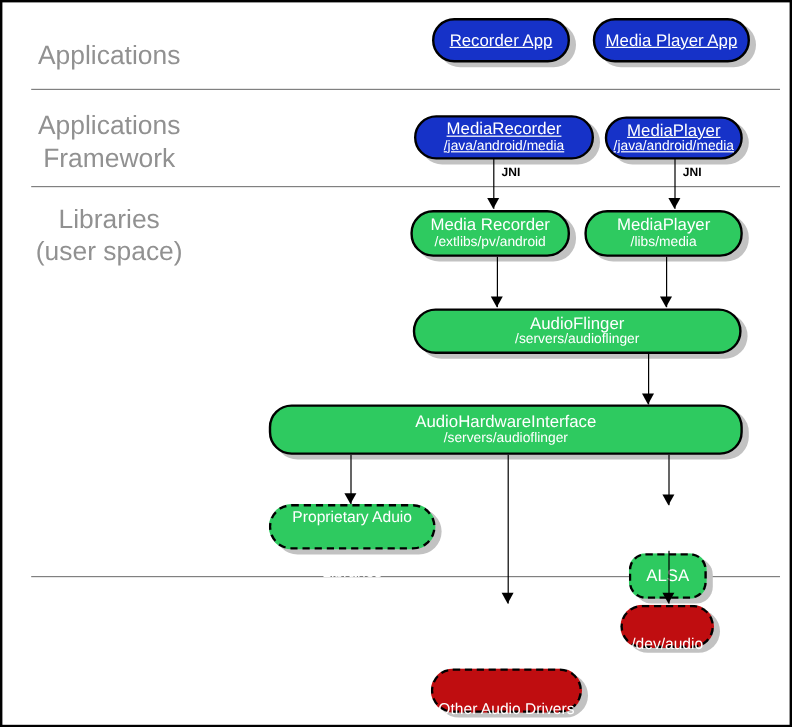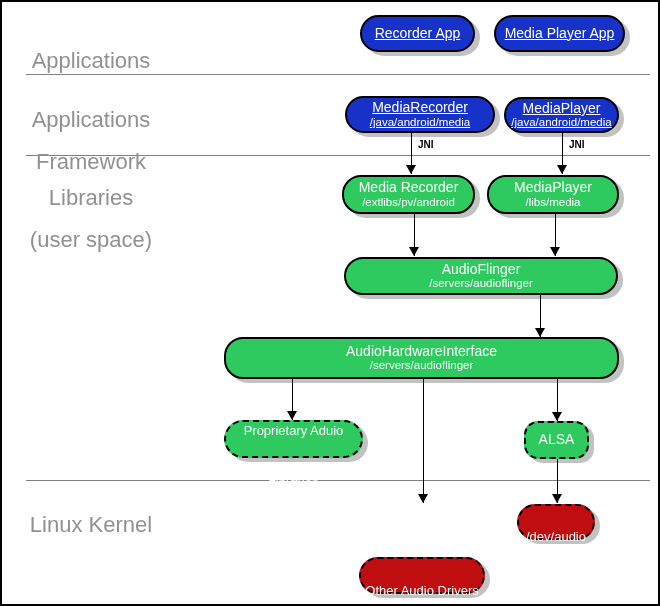--- a/index.html
+++ b/index.html
@@ -17,38 +17,38 @@
     left:24px;width:624px;height:1px;
     background:var(--line-gray,#808080);
   }
   .rail{
     position:absolute;
     left:4px;width:170px;
     text-align:center;
     color:var(--label-gray,#919191);
     font-size:22px;line-height:27px;
   }
-  .rail span{display:block;margin-top:15px;}
+  .rail span{display:block;}
   .node{
     position:absolute;
     box-sizing:border-box;
     border:2px solid #000;
     border-radius:19px;
     color:#fff;
     display:flex;flex-direction:column;
     align-items:center;justify-content:center;
     text-align:center;
     box-shadow:5px 4px 0 var(--shadow,#c2c2c2);
     line-height:1.12;
   }
   .node.blue{background:var(--blue,#1632c8);text-decoration:underline;}
   .node.green{background:var(--green,#2eca60);}
   .node.red{background:var(--red,#bf0d10);}
   .node.dashed{border-style:dashed;}
-  .node.r14{border-radius:14px;}
+  .node.r14{border-radius:14px;margin-top:40px;}
   .t14{font-size:14px;}
   .t13{font-size:13px;margin-top:31px;}
   .t12{font-size:11.5px;}
   .arrow{
     position:absolute;
     width:1.5px;
     background:#000;
   }
   .arrow::after{
     content:'';
@@ -78,23 +78,20 @@
   <div class="rail" style="top:30px">
     <span>Applications</span>
   </div>
   <div class="rail" style="top:89px">
     <span>Applications</span>
     <span>Framework</span>
   </div>
   <div class="rail" style="top:167px">
     <span>Libraries</span>
     <span>(user space)</span>
-  </div>
-  <div class="rail" style="top:494px">
-    <span>Linux Kernel</span>
   </div>
 
   <div class="node blue" style="left:358px;top:13px;width:115px;height:37px">
     <span class="t14">Recorder App</span>
   </div>
   <div class="node blue" style="left:492px;top:13px;width:131px;height:37px">
     <span class="t14">Media Player App</span>
   </div>
 
   <div class="node blue" style="left:343px;top:94px;width:150px;height:37px">

